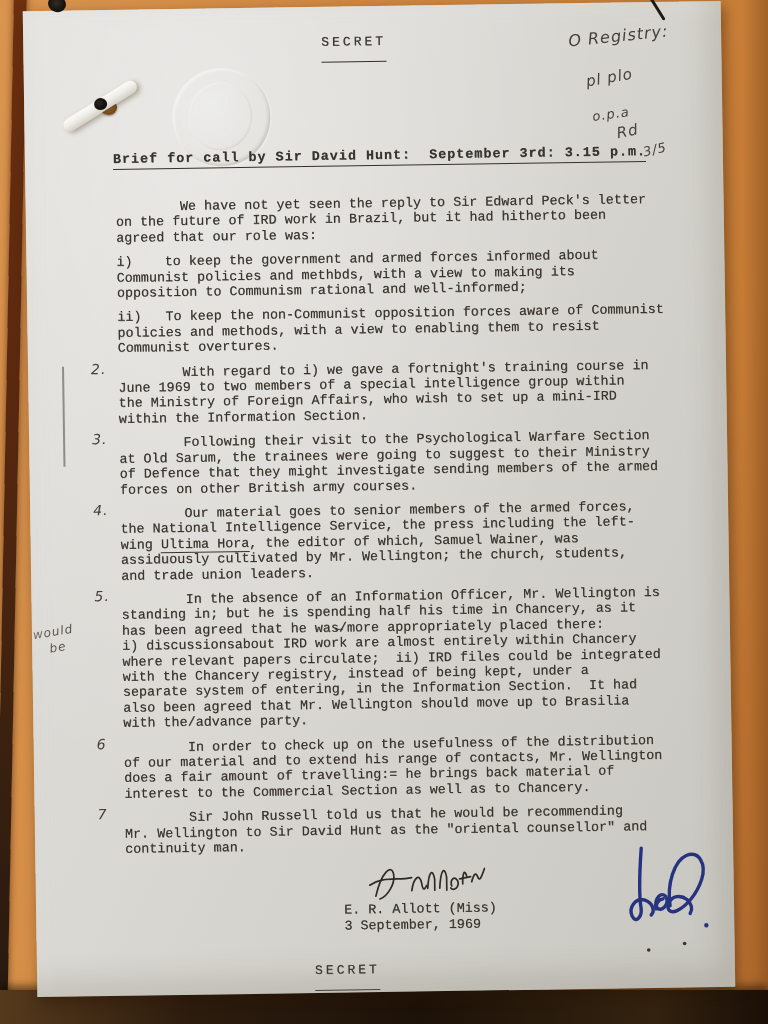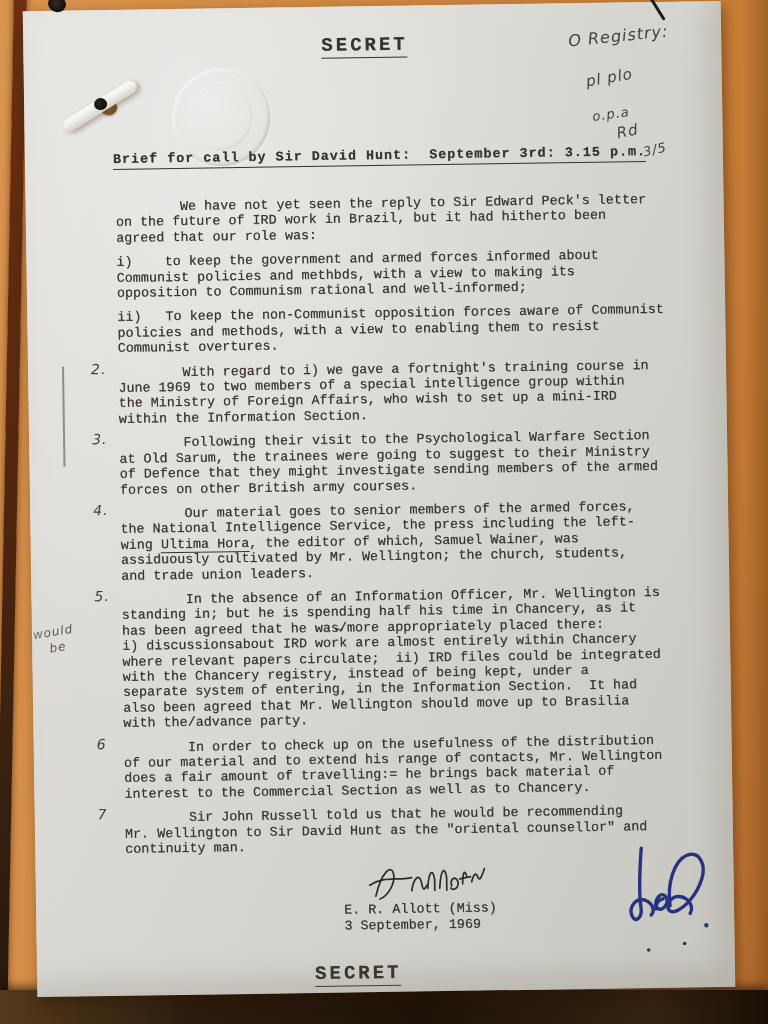--- a/index.html
+++ b/index.html
@@ -41,22 +41,22 @@
     box-shadow:3px 5px 14px rgba(40,20,5,.45);
     z-index:10;
   }
   .paper:after{
     content:"";position:absolute;inset:0;pointer-events:none;
     box-shadow:inset -10px -14px 30px rgba(105,95,75,.22),inset 6px 4px 22px rgba(255,255,255,.25);
   }
   
   .typed{color:#38332c;text-shadow:.3px .3px .4px rgba(55,50,44,.55);}
   .classification{
-    position:absolute;font-weight:bold;font-size:19px;letter-spacing:3px;
-    border-bottom:1.6px solid #35302a;padding-bottom:1px;
+    position:absolute;font-weight:normal;font-size:13px;letter-spacing:3px;
+    border-bottom:1.6px solid #35302a;padding-bottom:12px;
   }
   .classification.top{left:298px;top:28px;}
   .classification.bottom{left:278px;top:956px;}
   .title{
     position:absolute;left:88px;top:142px;
     font-weight:bold;font-size:13.4px;letter-spacing:1px;white-space:pre;
     border-bottom:1.7px solid #35302a;padding-bottom:2px;
   }
   .text-flow{position:absolute;left:90px;top:190px;width:560px;}
   .para{position:relative;margin:0 0 9px 0;}

